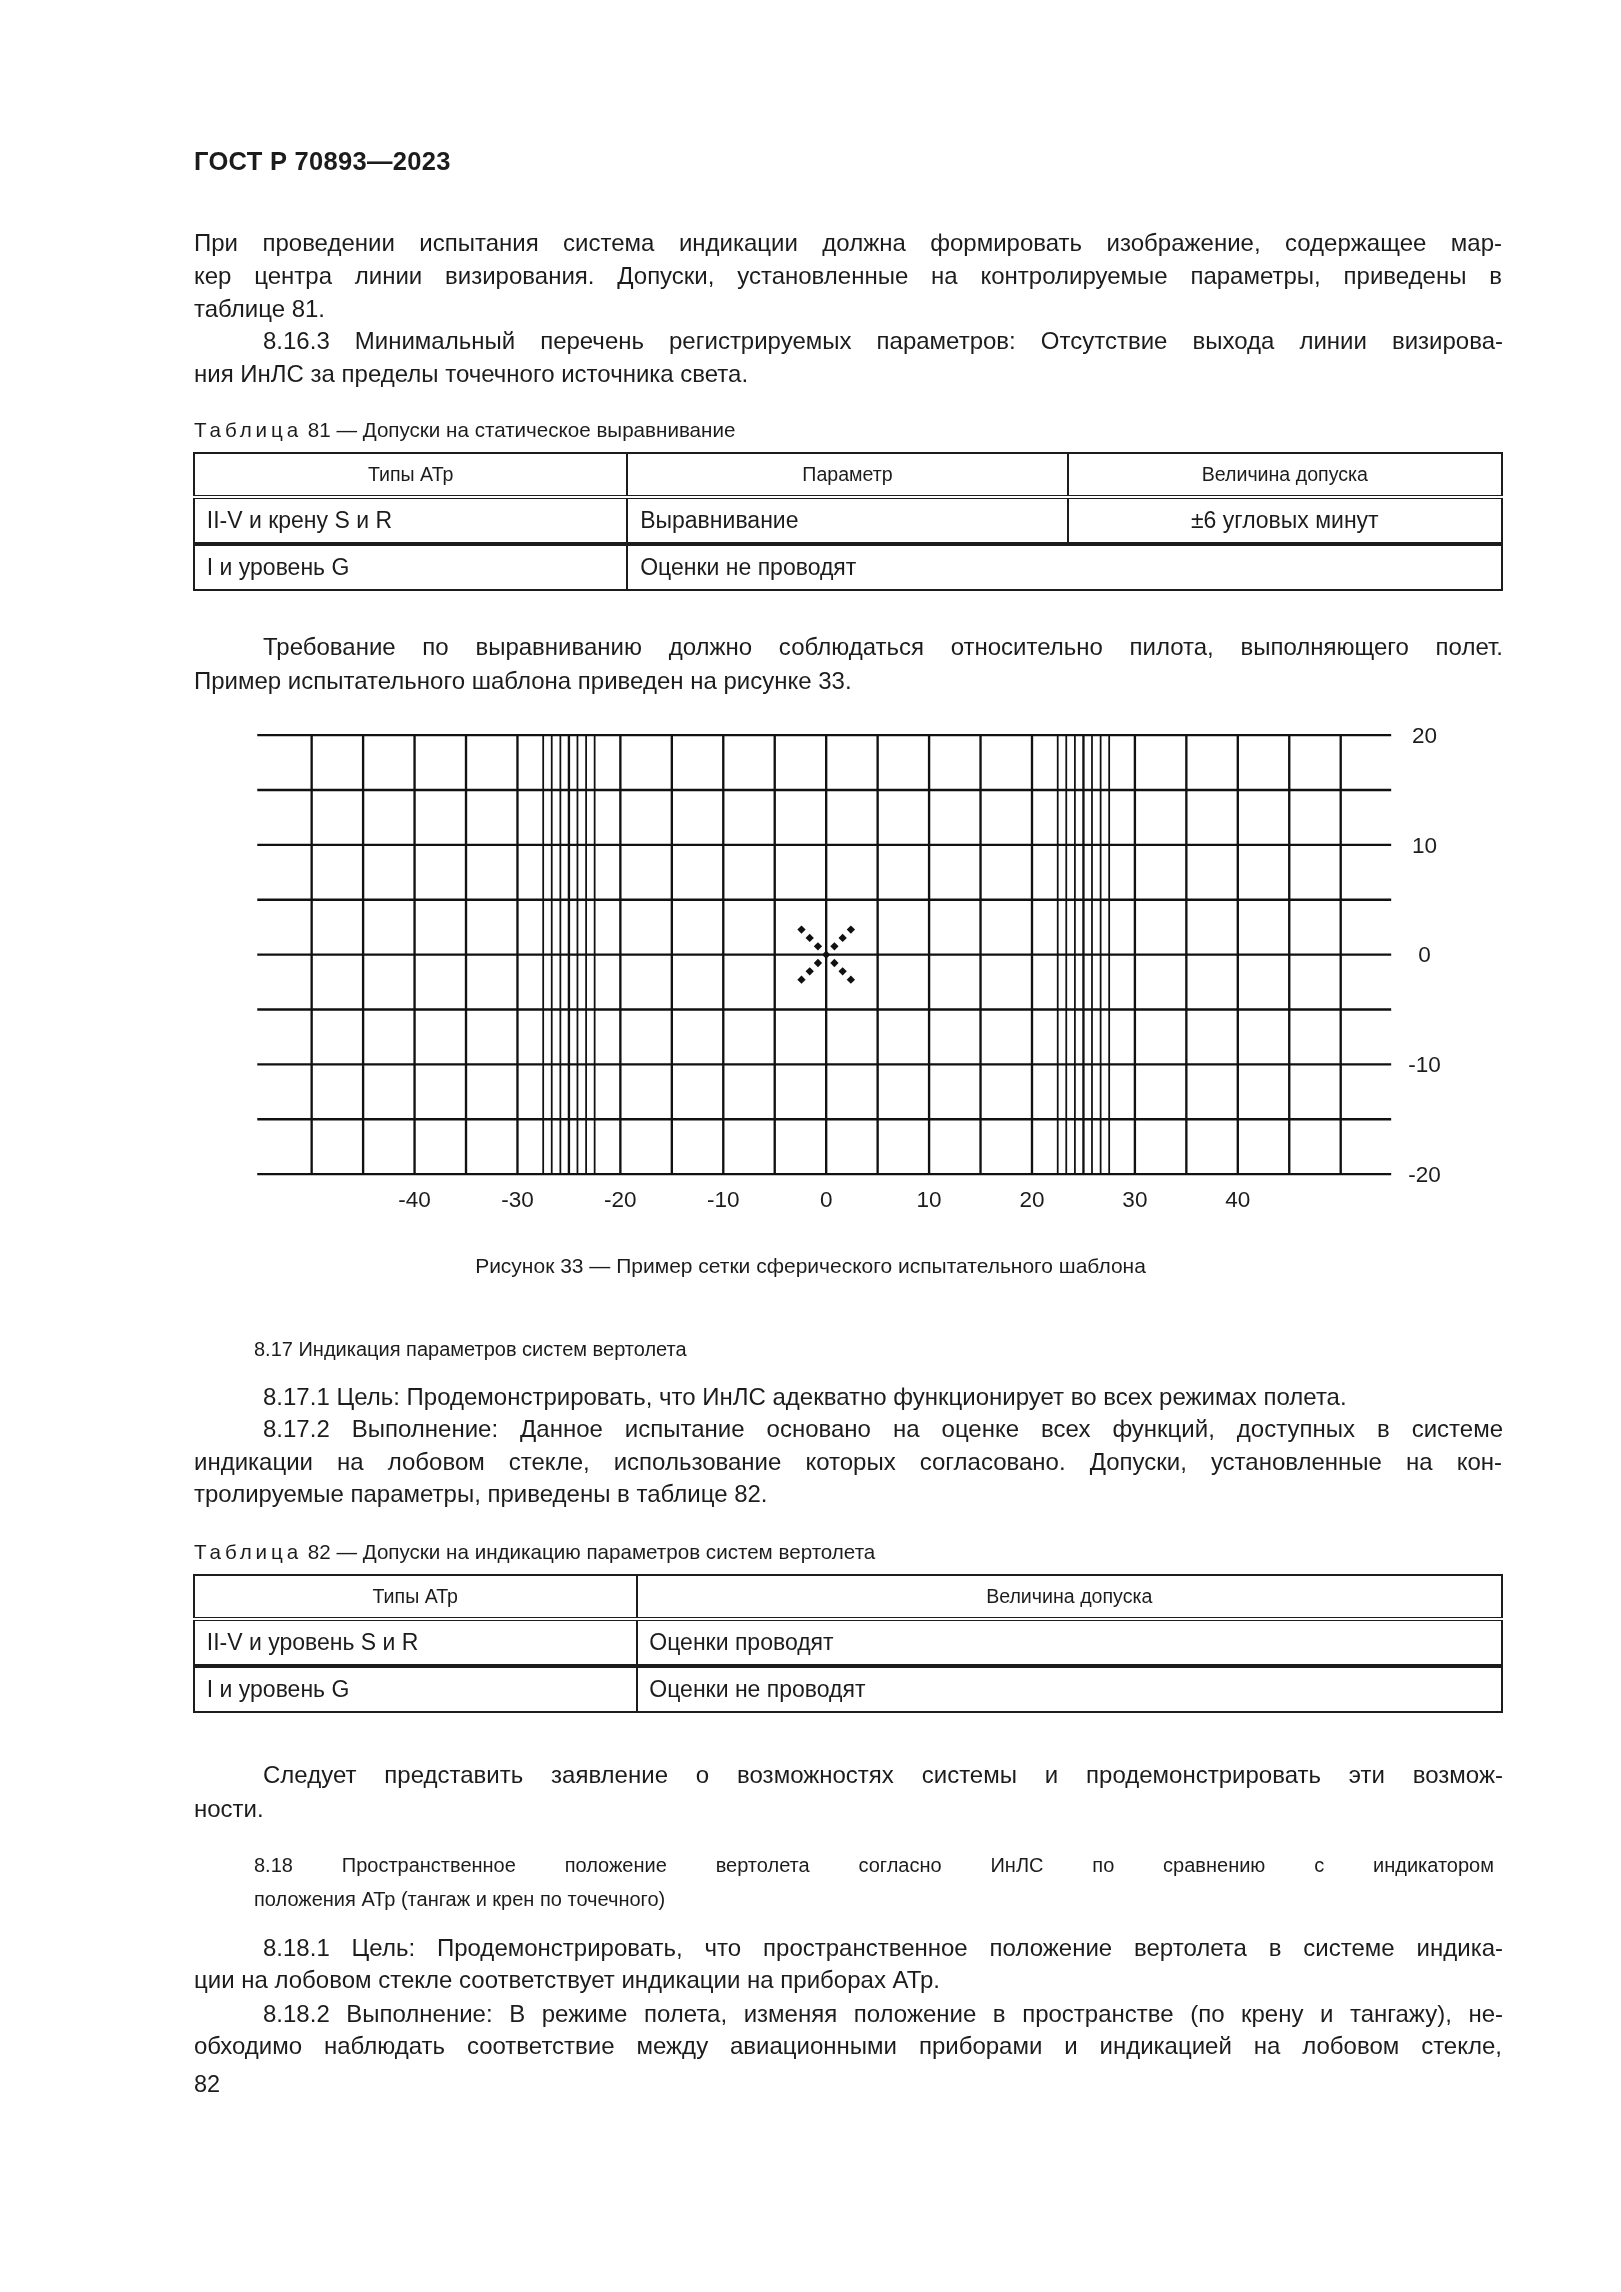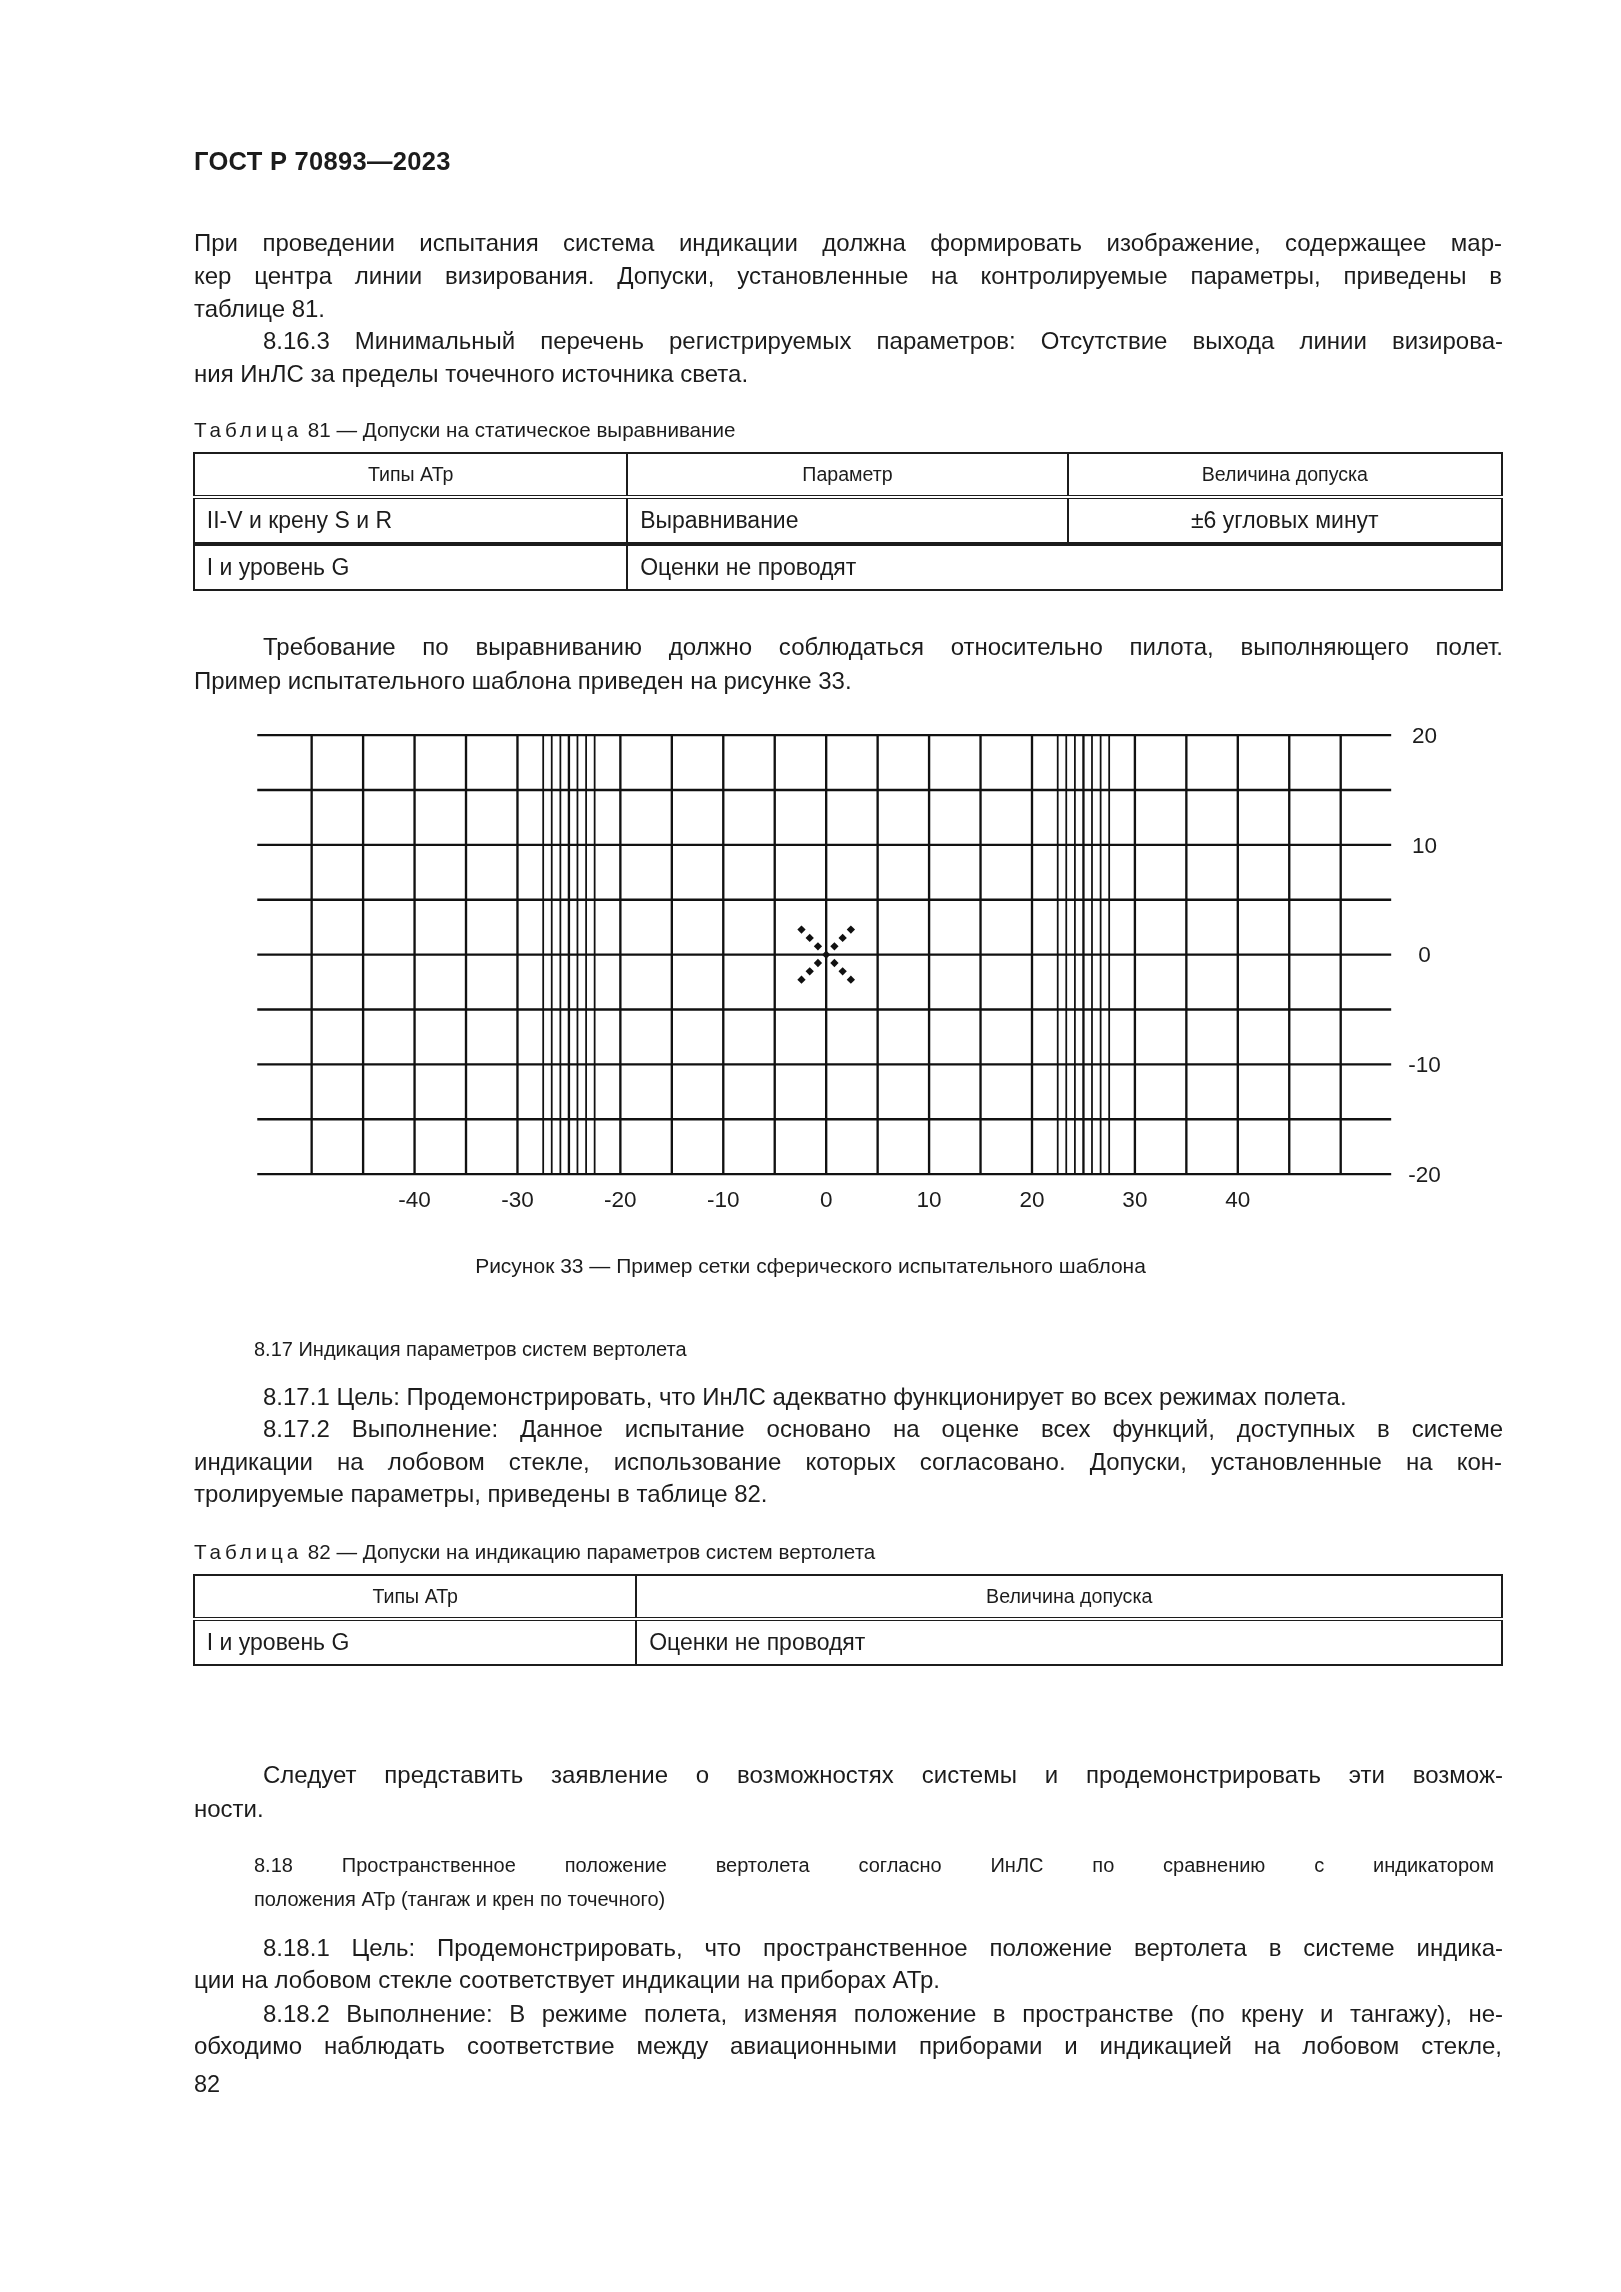--- a/index.html
+++ b/index.html
@@ -166,20 +166,24 @@
   <colgroup>
       <col style="width:443px">
       <col style="width:867px">
     </colgroup>
   <tbody>
       <tr class="head">
     <td>Типы АТр</td>
     <td>Величина допуска</td>
   </tr>
   <tr>
+    <td class="thin" style="border-bottom-width:4.9px">II-V и уровень S и R</td>
+    <td class="thin" style="border-bottom-width:4.9px">Оценки проводят</td>
+  </tr>
+  <tr>
     <td>I и уровень G</td>
     <td>Оценки не проводят</td>
   </tr>
 </tbody>
   </table>
 
 <div class="line ind" style="top:1759px">Следует представить заявление о возможностях системы и продемонстрировать эти возмож-</div>
 <div class="line last" style="top:1793px">ности.</div>
 
 <div class="heading j" style="top:1849px">8.18 Пространственное положение вертолета согласно ИнЛС по сравнению с индикатором</div>

